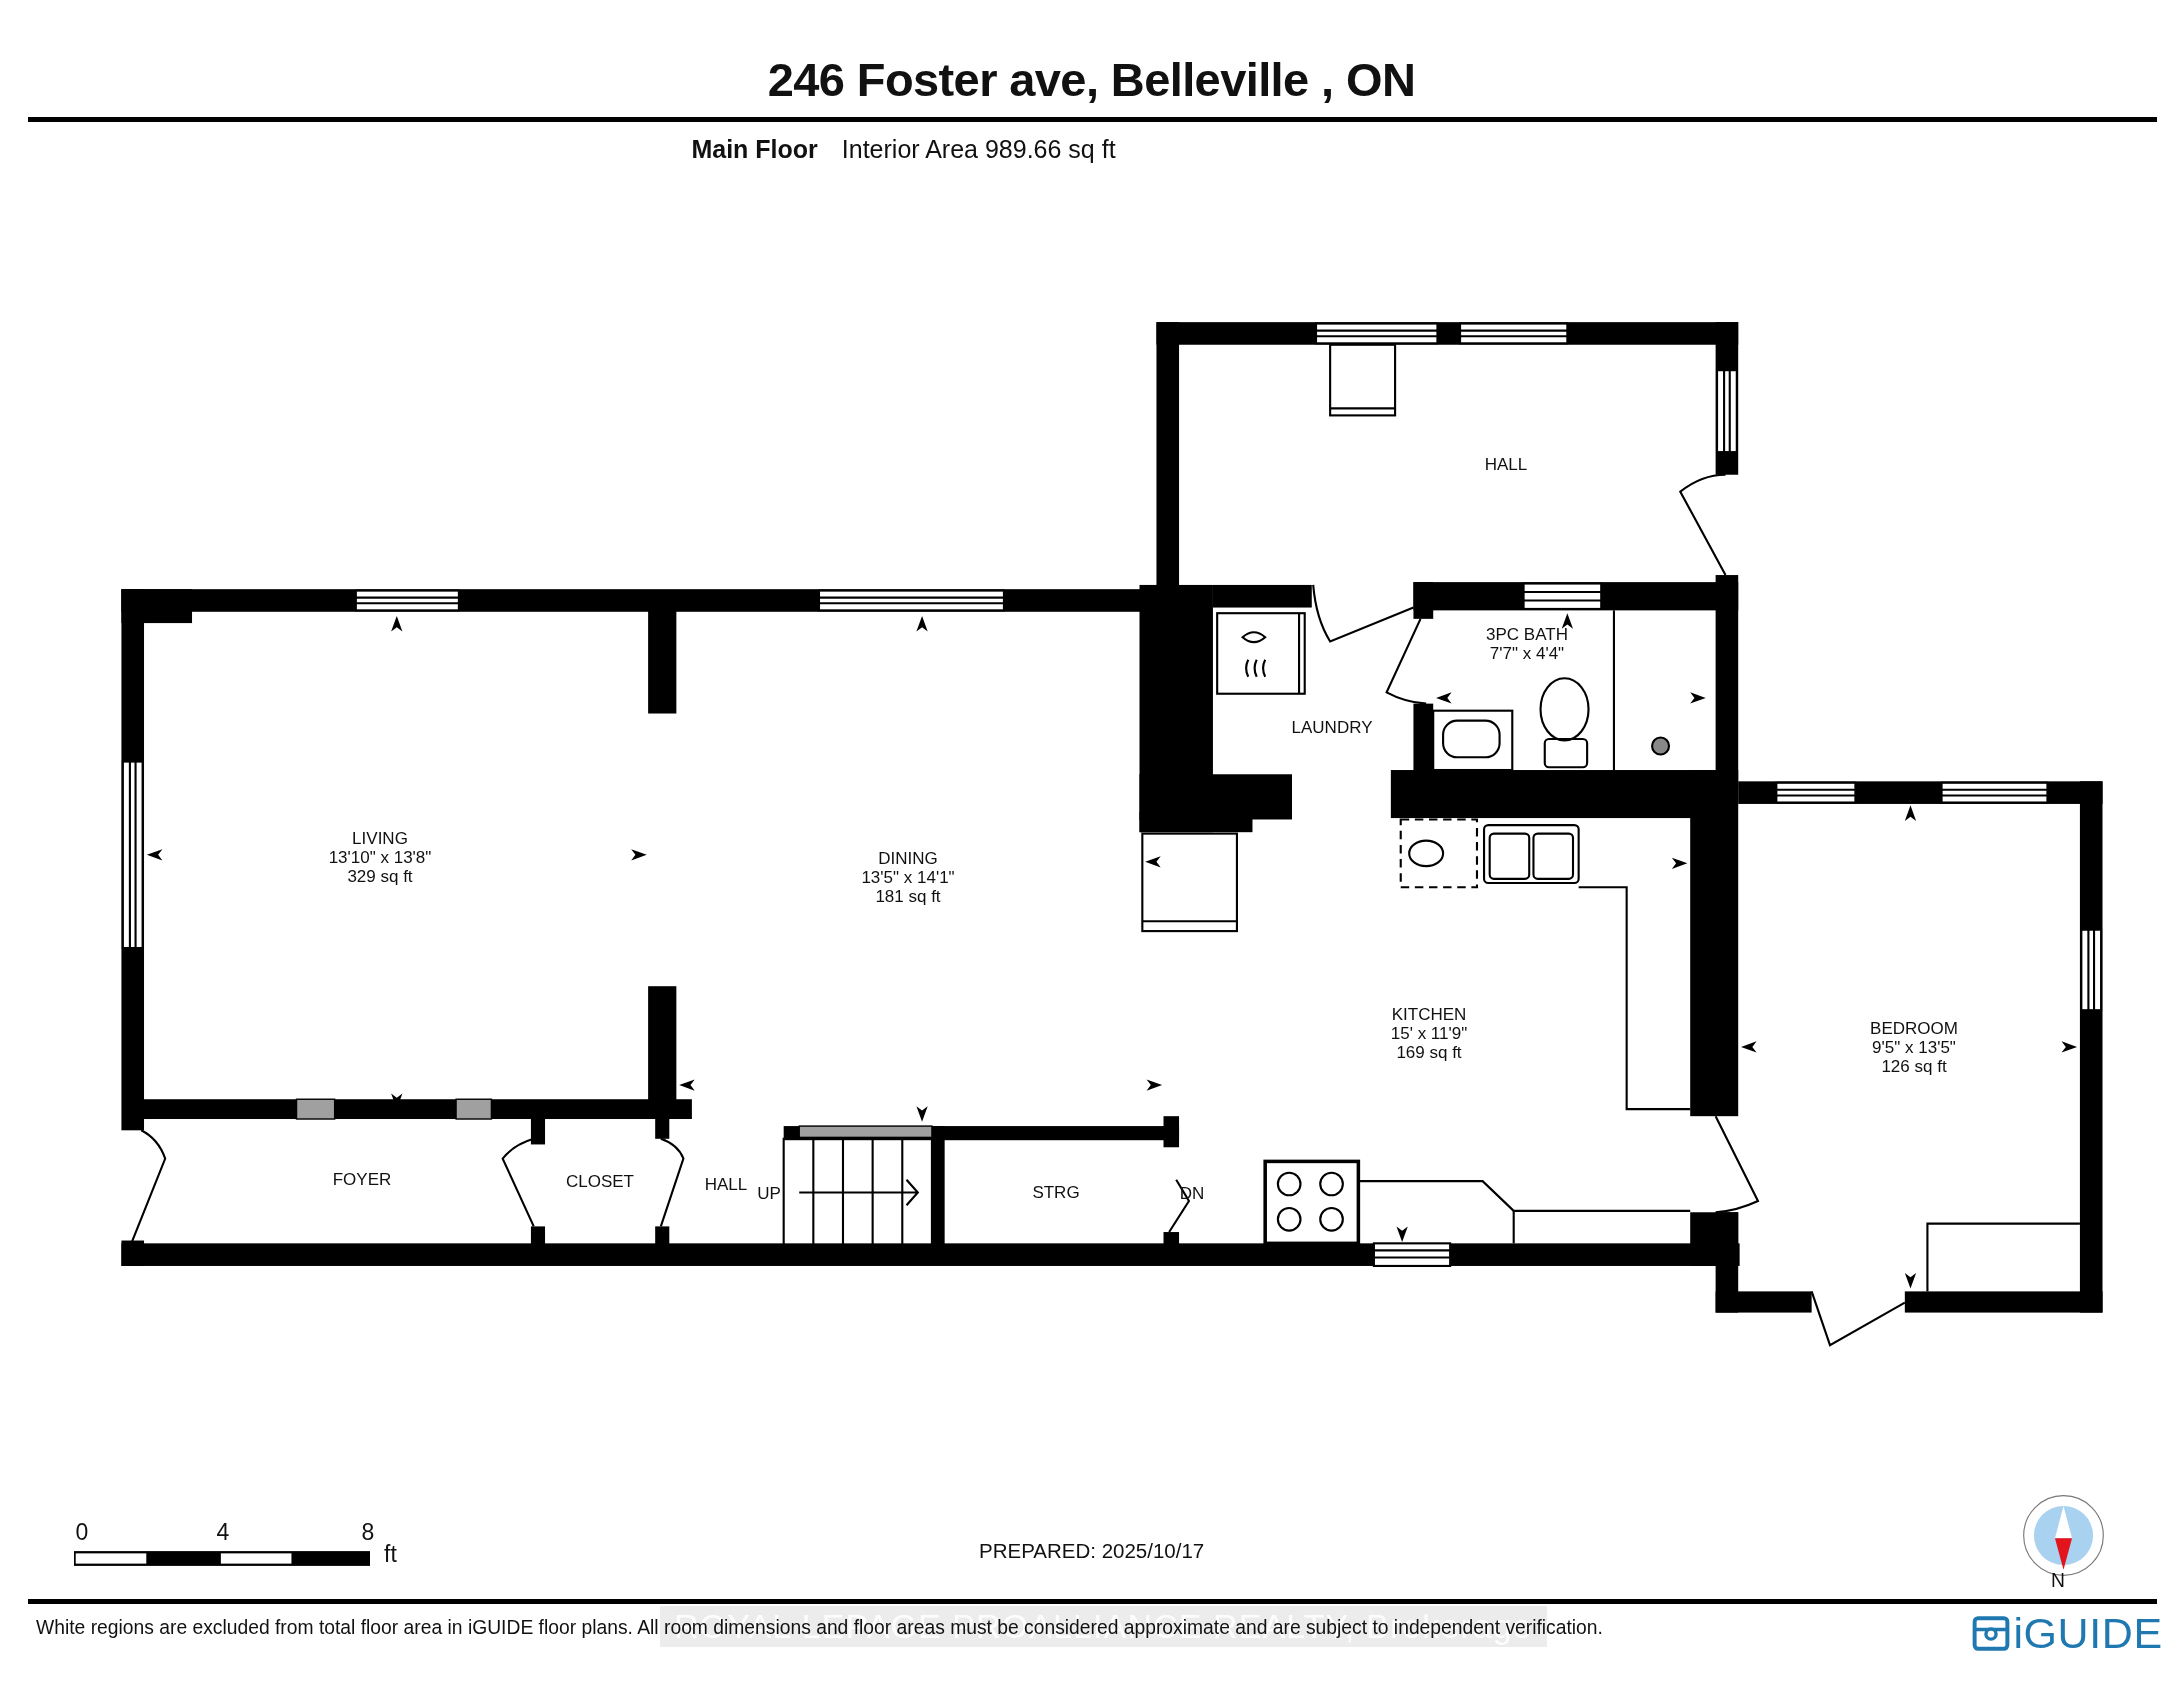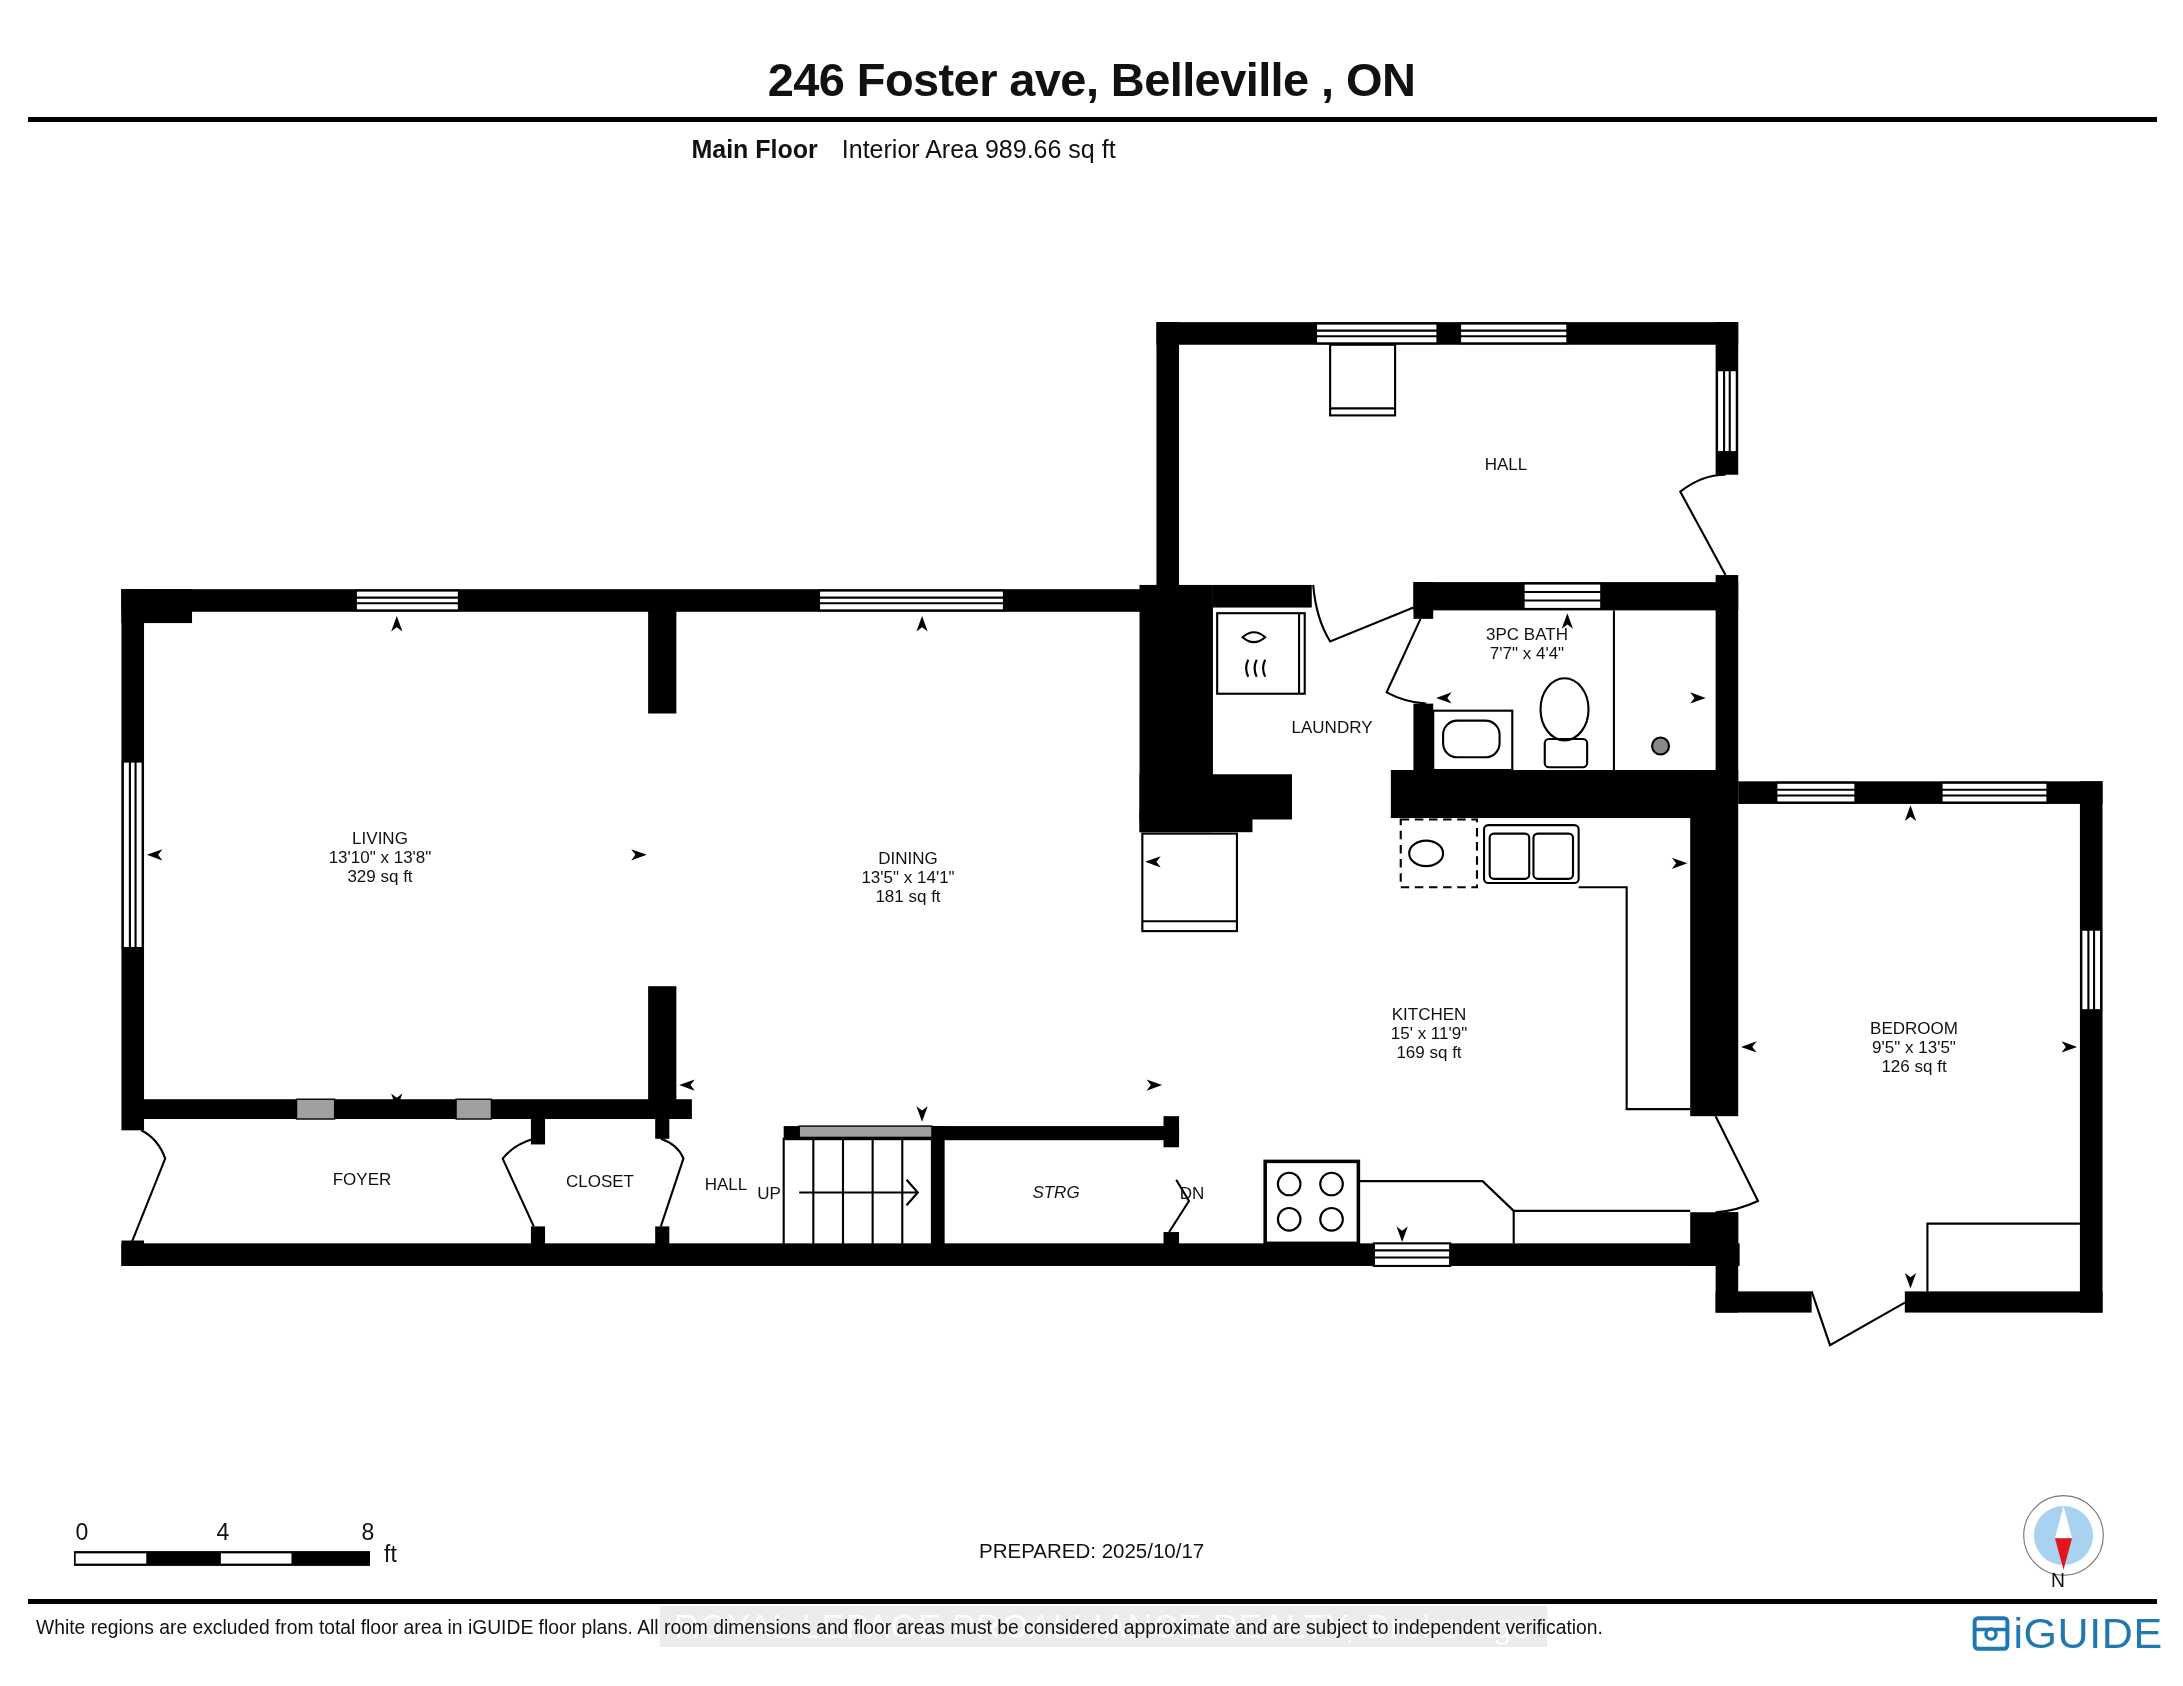--- a/index.html
+++ b/index.html
@@ -234,21 +234,21 @@
 </div>
 <div class="room-label" style="left:362px; top:1170px;">
   <div>FOYER</div>
 </div>
 <div class="room-label" style="left:600px; top:1172px;">
   <div>CLOSET</div>
 </div>
 <div class="room-label" style="left:726px; top:1175px;">
   <div>HALL</div>
 </div>
-<div class="room-label" style="left:1056px; top:1183px;font-style:italic;">
+<div class="room-label" style="left:1056px; top:1183px;">
   <div>STRG</div>
 </div>
 <div class="room-label" style="left:769px; top:1184px;">UP</div>
 <div class="room-label" style="left:1192px; top:1184px;">DN</div>
 
 <div class="scale-labels">
   <span style="left:82px;">0</span>
   <span style="left:223px;">4</span>
   <span style="left:368px;">8</span>
 </div>

